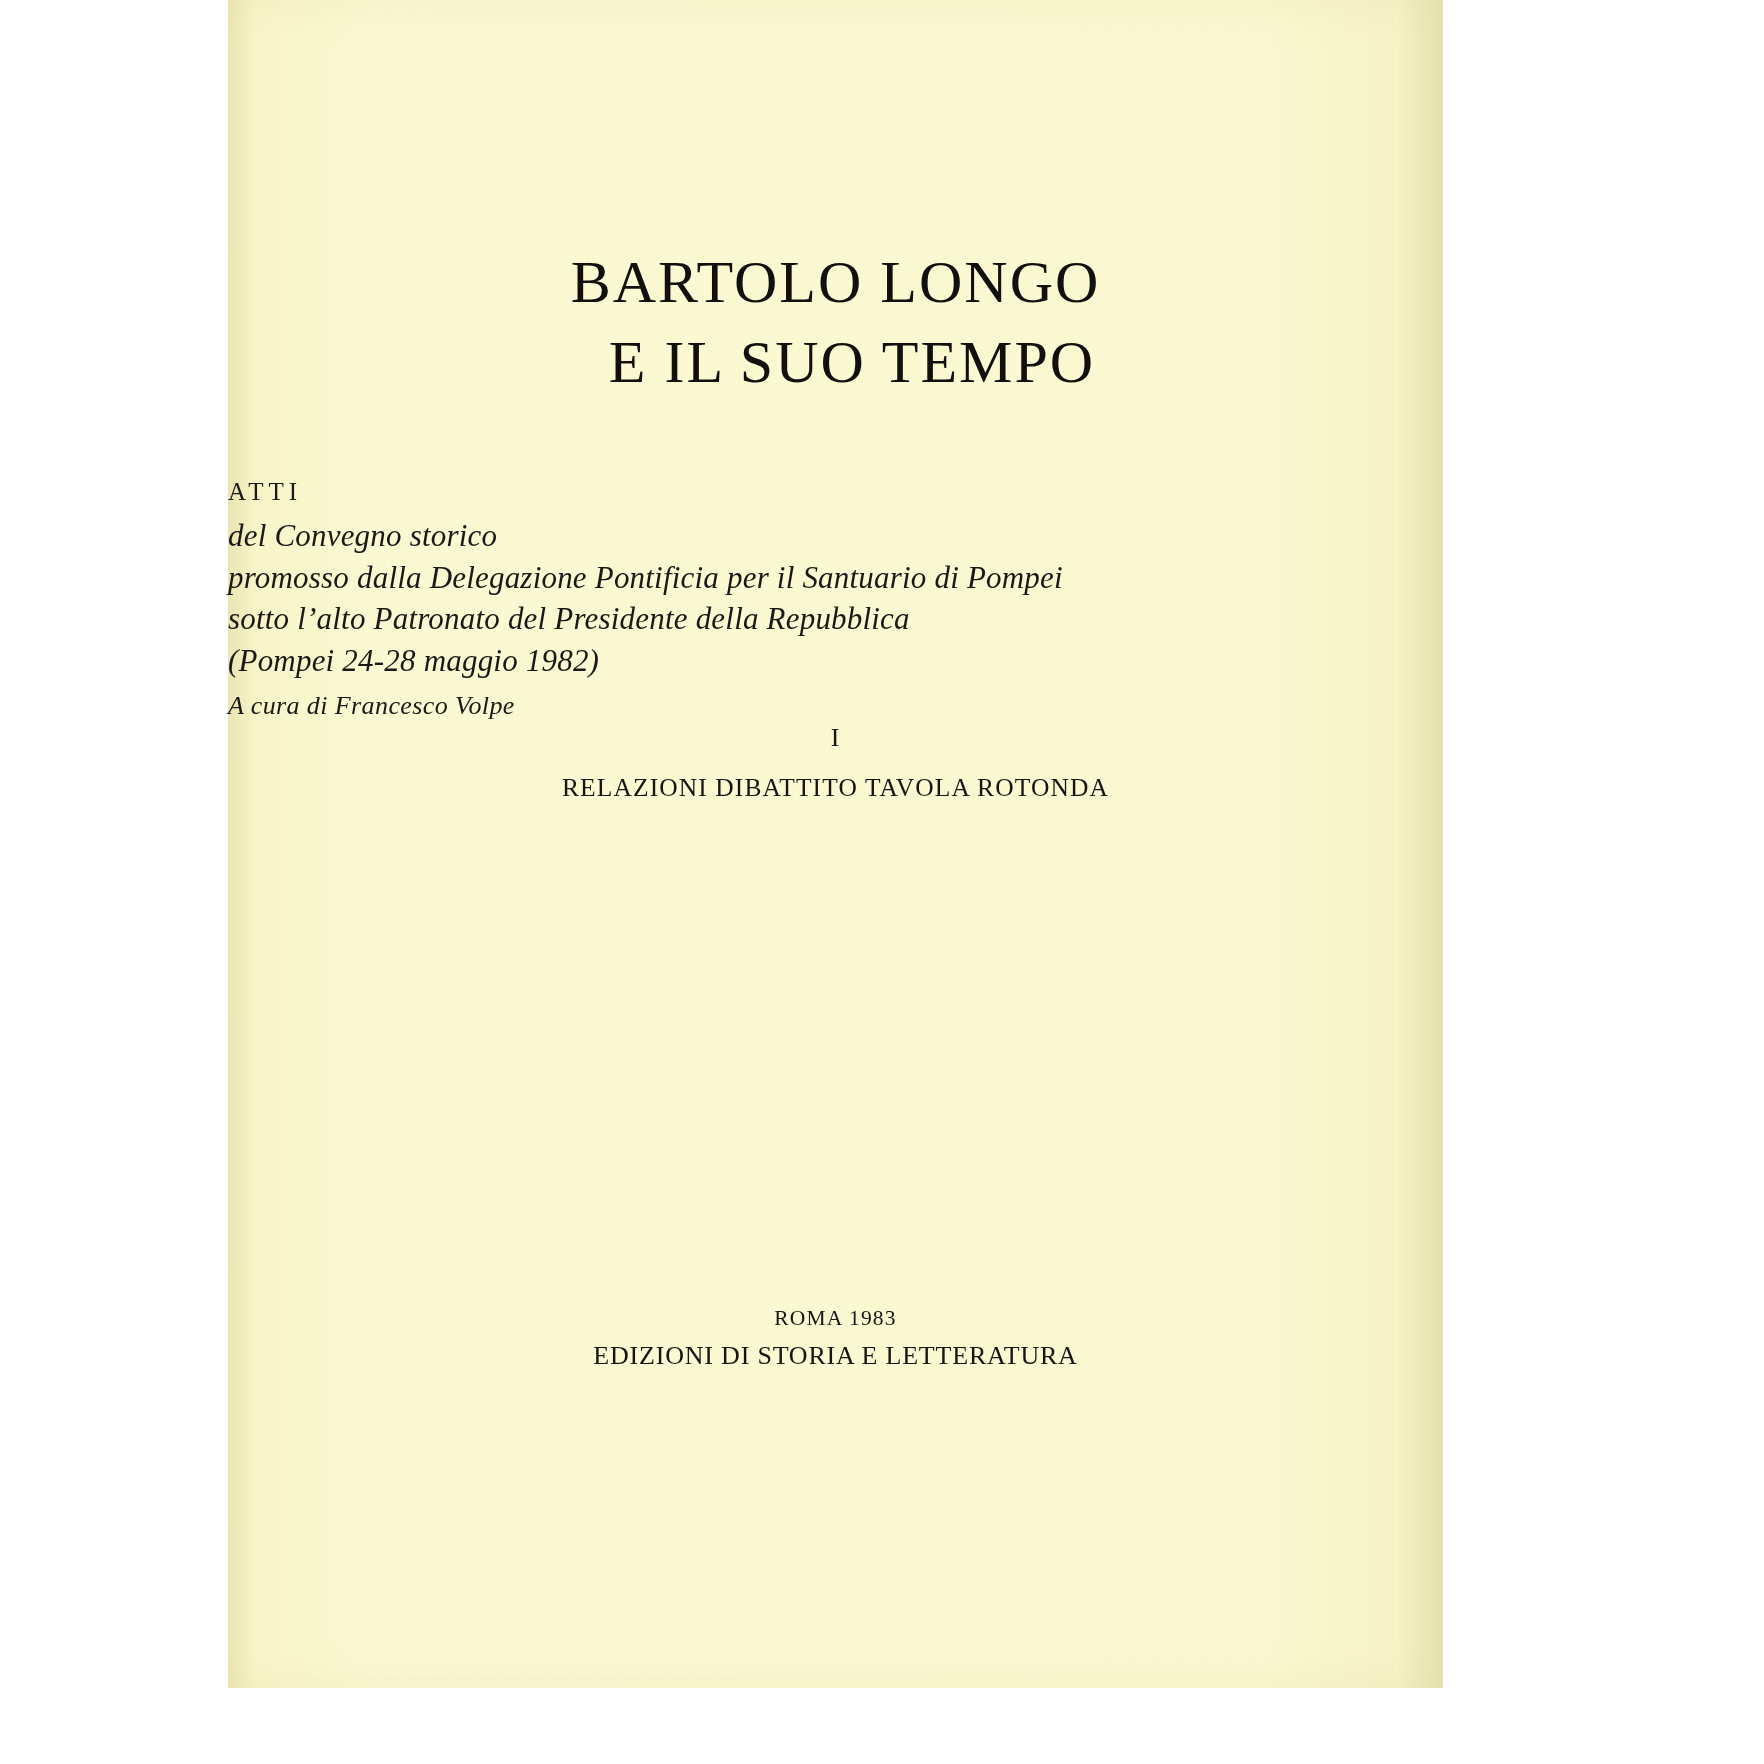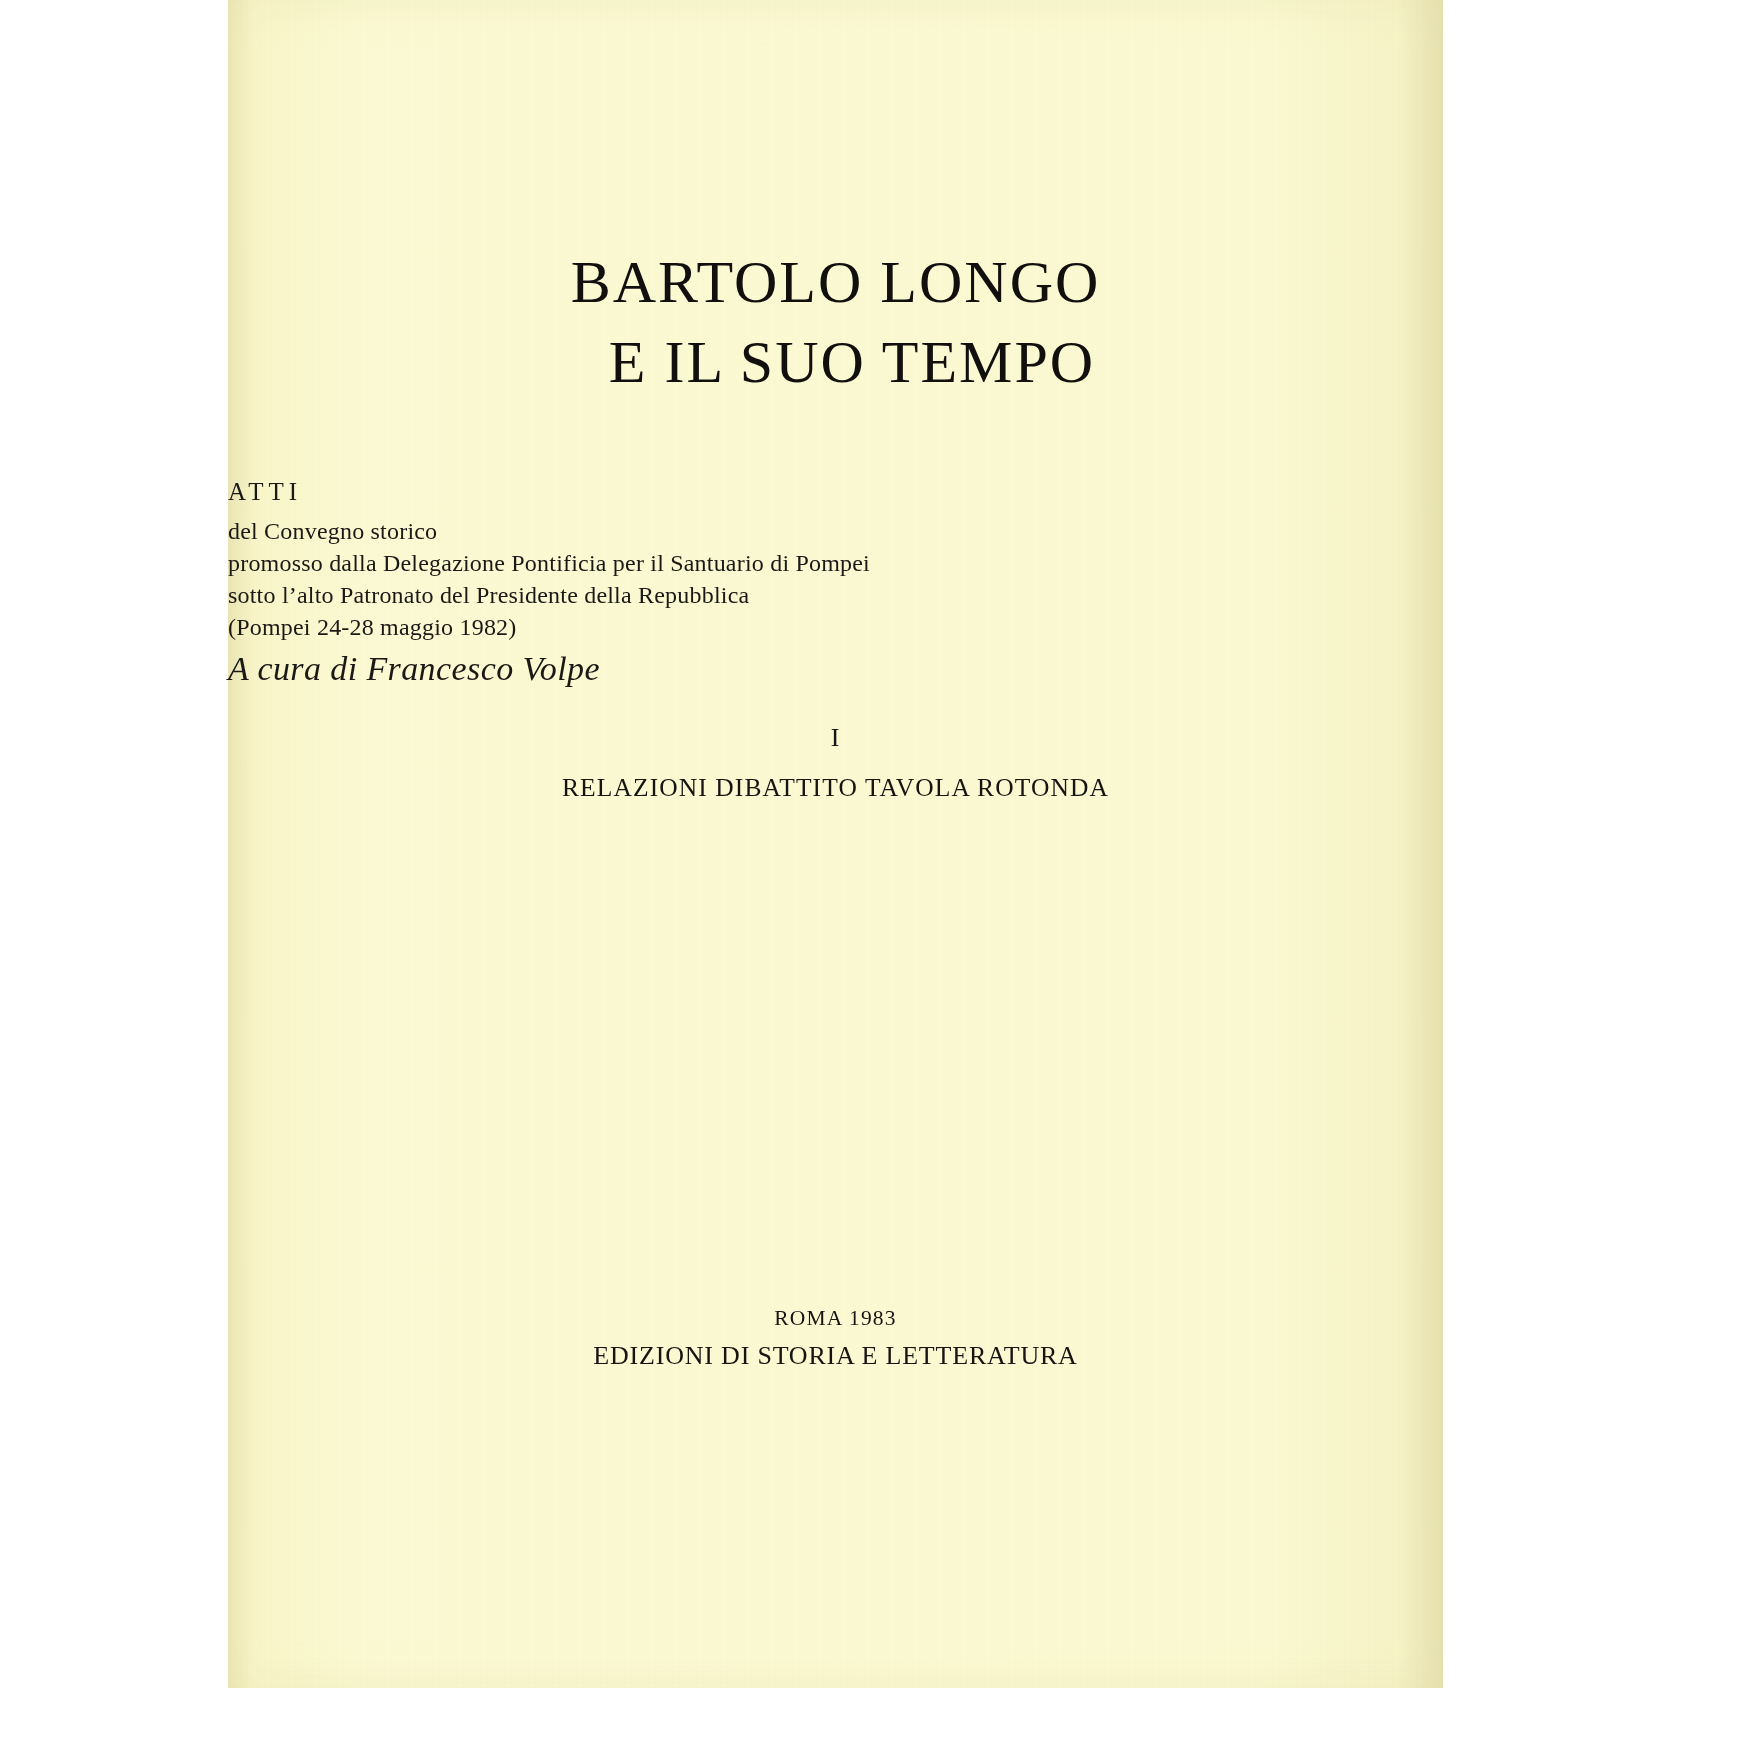--- a/index.html
+++ b/index.html
@@ -68,29 +68,30 @@
     width: 100%;
     text-align: left;
     color: #1b1916;
   }
   .atti-word {
     font-size: 25px;
     letter-spacing: 5px;
     margin-bottom: 9px;
   }
   .atti-line {
-    font-size: 24px;
+    font-size: 31px;
     line-height: 1.34;
     letter-spacing: 0.2px;
+    font-style: italic;
   }
   .atti-line.italic {
     font-style: italic;
-    font-size: 34px;
+    font-size: 26px;
     letter-spacing: 0.4px;
-    margin-top: 2px;
+    margin-top: 8px;
   }
 
   .part-block {
     position: absolute;
     top: 723px;
     left: 0;
     width: 100%;
     text-align: center;
   }
   .part-number {

